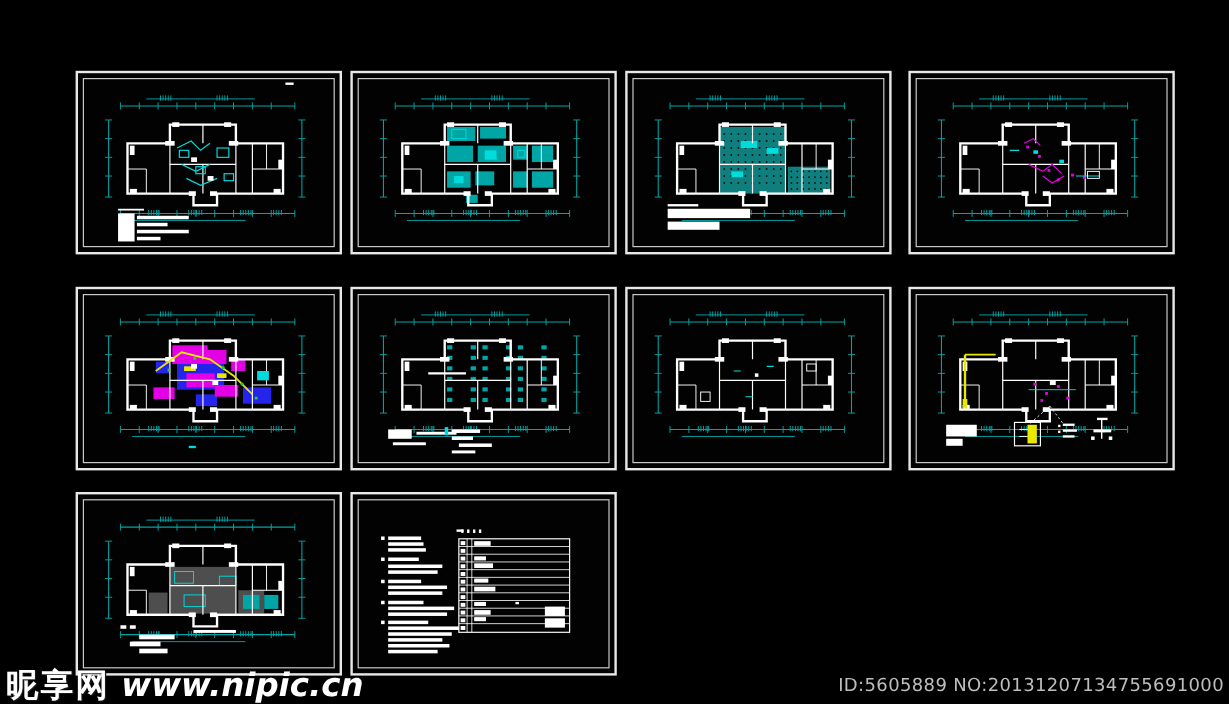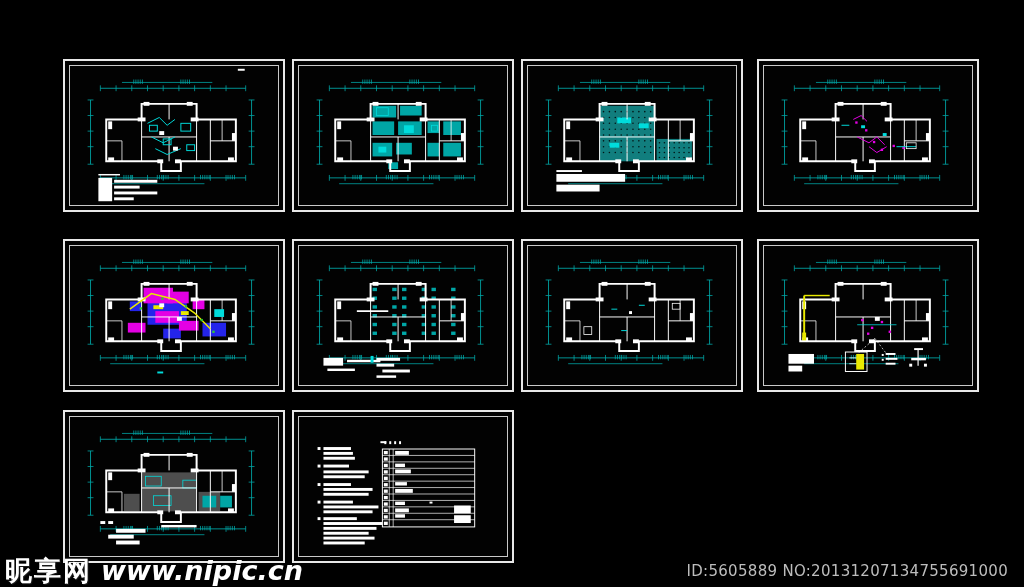--- a/index.html
+++ b/index.html
@@ -5,21 +5,21 @@
   html,body{margin:0;padding:0;background:#000;}
   #canvas{position:relative;width:1024px;height:587px;background:#000;overflow:hidden;
           font-family:"DejaVu Sans","Liberation Sans",sans-serif;}
   .sheet{position:absolute;background:#020202;border:2px solid #e8e8e8;box-sizing:border-box;cursor:pointer;}
   .sheet-inner{position:absolute;left:4px;top:4px;right:4px;bottom:4px;border:1px solid #c9c9c9;pointer-events:none;}
   .sheet svg{position:absolute;left:0;top:0;width:100%;height:100%;}
   .wm{position:absolute;left:5px;bottom:-2px;z-index:6;color:#fff;font-weight:bold;
       display:flex;align-items:baseline;gap:9px;white-space:nowrap;}
   .wm .cn{font-size:27px;letter-spacing:2px;text-shadow:1px 1px 0 #1a1a1a;}
   .wm .url{font-size:27px;font-style:italic;}
-  .idtext{position:absolute;right:16px;bottom:7px;z-index:6;color:#bdbdbd;font-size:15px;letter-spacing:0.3px;}
+  .idtext{position:absolute;right:4px;bottom:7px;z-index:6;color:#bdbdbd;font-size:15px;letter-spacing:0.3px;}
 </style>
 </head>
 <body>
 
 <div id="canvas">
   <div id="sheets">
       <div class="sheet" style="left: 63px; top: 59px; width: 222px; height: 153px;">
         <div class="sheet-inner"></div>
         <svg viewBox="0 0 222 153" preserveAspectRatio="none">
           <line x1="36" y1="28" x2="184" y2="28" stroke="#00a6a6" stroke-width="0.9"></line>

